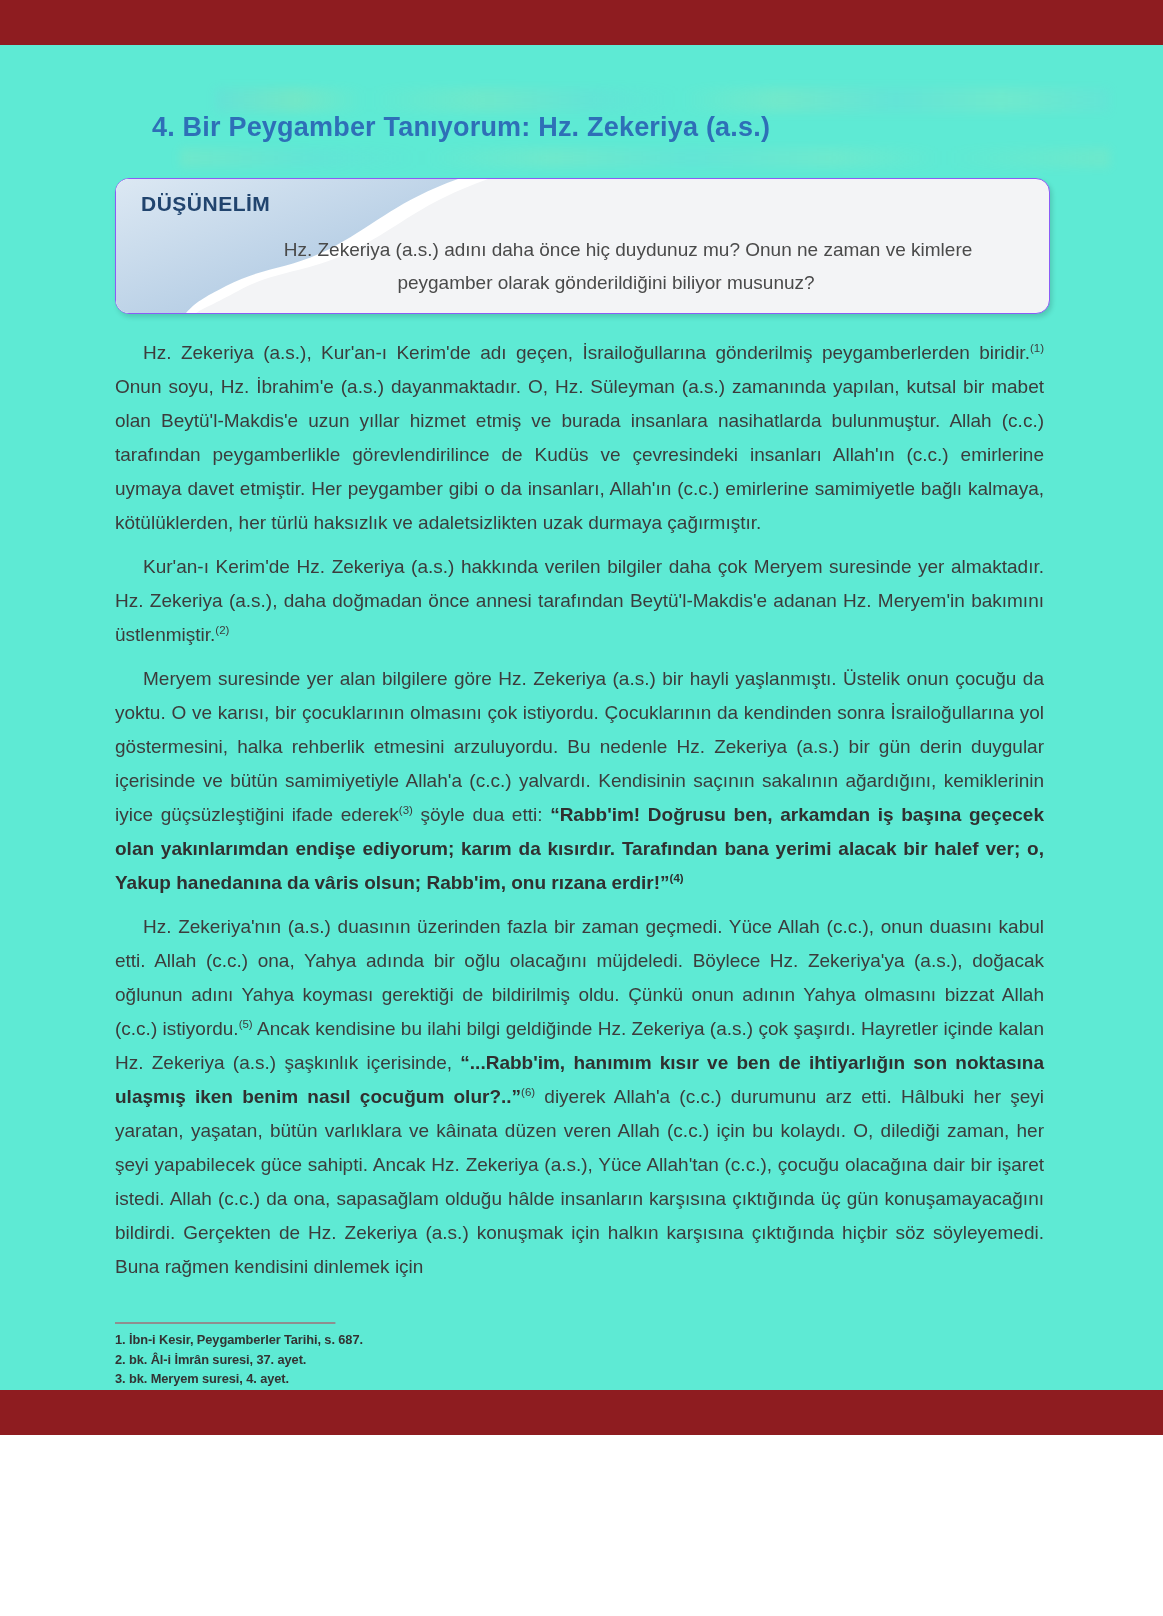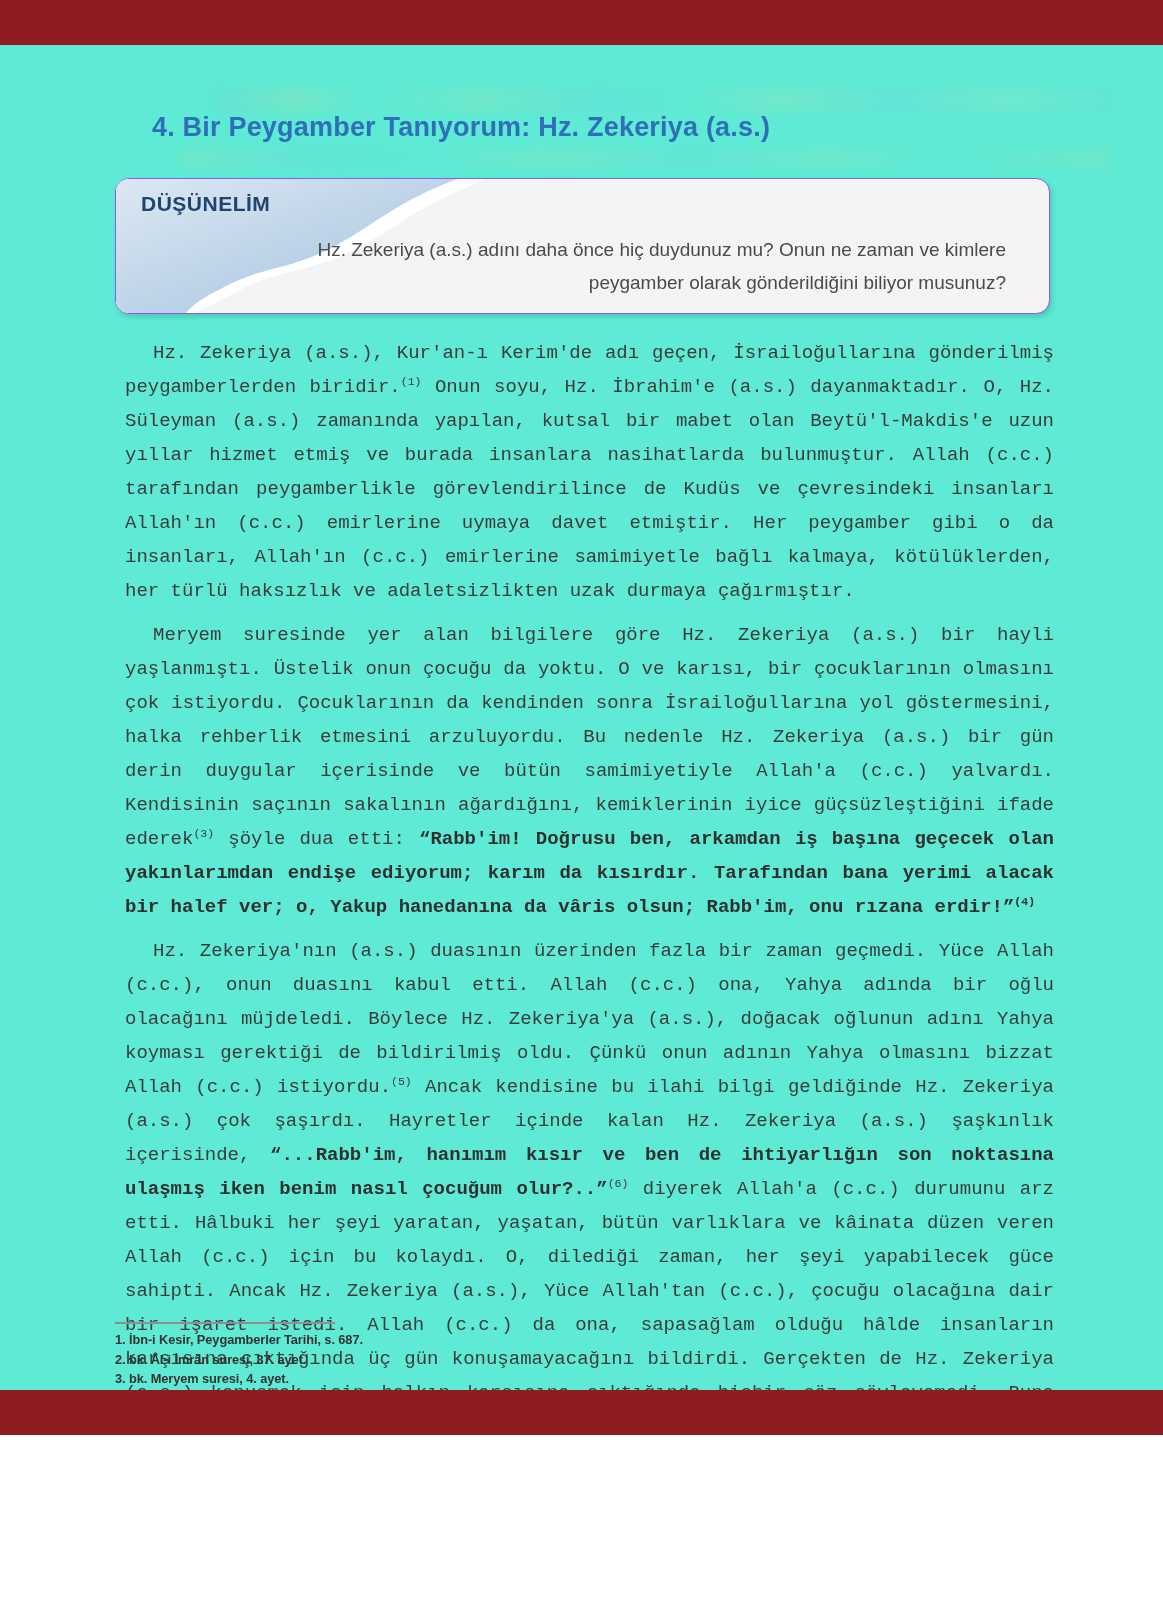--- a/index.html
+++ b/index.html
@@ -35,24 +35,24 @@
   }
   .thinkbox svg{position:absolute;left:0;top:0;}
   .think-label{
     position:absolute;left:25px;top:13px;
     font-size:21px;font-weight:bold;letter-spacing:.5px;
     color:var(--label-color,#21446e);
   }
   .think-question{
     position:absolute;left:90px;top:54px;width:800px;
     font-size:19px;line-height:33px;color:#4a4a4a;
-    text-indent:44px;text-align:right;
+    text-indent:44px;text-align:center;
   }
 
-  .body-text{position:absolute;left:125px;top:336px;width:929px;font-family:Liberation Mono, monospace;}
+  .body-text{position:absolute;left:115px;top:336px;width:929px;}
   .para{
     margin:0 0 10px 0;
     font-size:19px;line-height:34px;color:#3c3c3c;
     text-align:justify;text-indent:28px;
   }
   .para .b{font-weight:bold;color:#303030;}
   .para .sup{font-size:11.5px;vertical-align:7px;line-height:0;}
 
   .footnotes{
     position:absolute;left:115px;top:1322px;
@@ -89,20 +89,21 @@
       </defs>
       <path d="M0,0 H372 C305,24 286,46 240,70 C194,94 162,90 122,112 C98,125 90,128 80,134 H0 Z" fill="#ffffff"></path>
       <path d="M0,0 H342 C281,22 263,43 219,67 C175,91 148,87 110,107 C87,119 80,123 70,134 H0 Z" fill="url(#waveGrad)"></path>
     </svg>
     <div class="think-label">DÜŞÜNELİM</div>
     <div class="think-question">Hz. Zekeriya (a.s.) adını daha önce hiç duydunuz mu? Onun ne zaman ve kimlere peygamber olarak gönderildiğini biliyor musunuz?</div>
   </div>
 
   <div class="body-text">
       <p class="para"><span>Hz. Zekeriya (a.s.), Kur'an-ı Kerim'de adı geçen, İsrailoğullarına gönderilmiş peygamberlerden biridir.</span><span class="sup">(1)</span><span> Onun soyu, Hz. İbrahim'e (a.s.) dayanmaktadır. O, Hz. Süleyman (a.s.) zamanında yapılan, kutsal bir mabet olan Beytü'l-Makdis'e uzun yıllar hizmet etmiş ve burada insanlara nasihatlarda bulunmuştur. Allah (c.c.) tarafından peygamberlikle görevlendirilince de Kudüs ve çevresindeki insanları Allah'ın (c.c.) emirlerine uymaya davet etmiştir. Her peygamber gibi o da insanları, Allah'ın (c.c.) emirlerine samimiyetle bağlı kalmaya, kötülüklerden, her türlü haksızlık ve adaletsizlikten uzak durmaya çağırmıştır.</span></p>
+      <p class="para"><span>Kur'an-ı Kerim'de Hz. Zekeriya (a.s.) hakkında verilen bilgiler daha çok Meryem suresinde yer almaktadır. Hz. Zekeriya (a.s.), daha doğmadan önce annesi tarafından Beytü'l-Makdis'e adanan Hz. Meryem'in bakımını üstlenmiştir.</span><span class="sup">(2)</span></p>
       <p class="para"><span>Meryem suresinde yer alan bilgilere göre Hz. Zekeriya (a.s.) bir hayli yaşlanmıştı. Üstelik onun çocuğu da yoktu. O ve karısı, bir çocuklarının olmasını çok istiyordu. Çocuklarının da kendinden sonra İsrailoğullarına yol göstermesini, halka rehberlik etmesini arzuluyordu. Bu nedenle Hz. Zekeriya (a.s.) bir gün derin duygular içerisinde ve bütün samimiyetiyle Allah'a (c.c.) yalvardı. Kendisinin saçının sakalının ağardığını, kemiklerinin iyice güçsüzleştiğini ifade ederek</span><span class="sup">(3)</span><span> şöyle dua etti: </span><span class="b">“Rabb'im! Doğrusu ben, arkamdan iş başına geçecek olan yakınlarımdan endişe ediyorum; karım da kısırdır. Tarafından bana yerimi alacak bir halef ver; o, Yakup hanedanına da vâris olsun; Rabb'im, onu rızana erdir!”</span><span class="b sup">(4)</span></p>
       <p class="para"><span>Hz. Zekeriya'nın (a.s.) duasının üzerinden fazla bir zaman geçmedi. Yüce Allah (c.c.), onun duasını kabul etti. Allah (c.c.) ona, Yahya adında bir oğlu olacağını müjdeledi. Böylece Hz. Zekeriya'ya (a.s.), doğacak oğlunun adını Yahya koyması gerektiği de bildirilmiş oldu. Çünkü onun adının Yahya olmasını bizzat Allah (c.c.) istiyordu.</span><span class="sup">(5)</span><span> Ancak kendisine bu ilahi bilgi geldiğinde Hz. Zekeriya (a.s.) çok şaşırdı. Hayretler içinde kalan Hz. Zekeriya (a.s.) şaşkınlık içerisinde, </span><span class="b">“...Rabb'im, hanımım kısır ve ben de ihtiyarlığın son noktasına ulaşmış iken benim nasıl çocuğum olur?..”</span><span class="sup">(6)</span><span> diyerek Allah'a (c.c.) durumunu arz etti. Hâlbuki her şeyi yaratan, yaşatan, bütün varlıklara ve kâinata düzen veren Allah (c.c.) için bu kolaydı. O, dilediği zaman, her şeyi yapabilecek güce sahipti. Ancak Hz. Zekeriya (a.s.), Yüce Allah'tan (c.c.), çocuğu olacağına dair bir işaret istedi. Allah (c.c.) da ona, sapasağlam olduğu hâlde insanların karşısına çıktığında üç gün konuşamayacağını bildirdi. Gerçekten de Hz. Zekeriya (a.s.) konuşmak için halkın karşısına çıktığında hiçbir söz söyleyemedi. Buna rağmen kendisini dinlemek için</span></p>
     </div>
 
   <div class="footnotes">
     <div class="fn-rule"></div>
   <div class="fn">1. İbn-i Kesir, Peygamberler Tarihi, s. 687.</div>
       <div class="fn">2. bk. Âl-i İmrân suresi, 37. ayet.</div>
       <div class="fn">3. bk. Meryem suresi, 4. ayet.</div>
       <div class="fn">4. Meryem suresi, 5-6. ayetler.</div>

